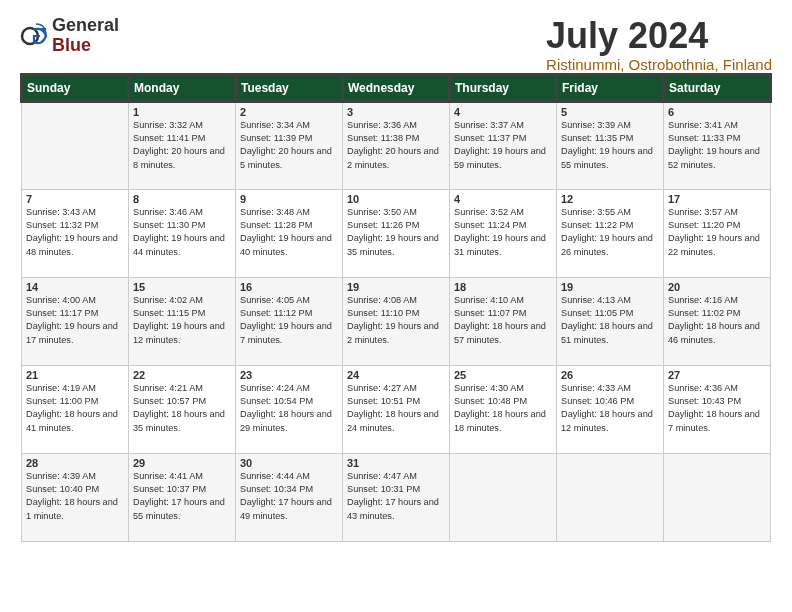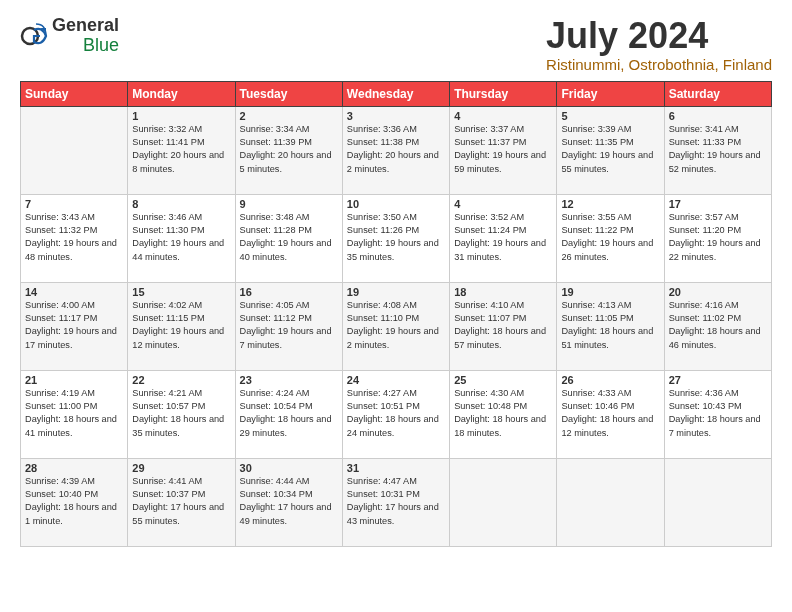--- a/index.html
+++ b/index.html
@@ -12,42 +12,40 @@
     }
     .page {
       width: 792px;
       height: 612px;
       padding: 16px 20px 10px 20px;
     }
     .header {
       display: flex;
       justify-content: space-between;
       align-items: flex-start;
-      margin-bottom: 8px;
     }
     .logo {
       display: flex;
       align-items: center;
       gap: 4px;
     }
     .logo-text {
       display: flex;
       flex-direction: column;
       line-height: 1.1;
     }
     .logo-general {
       font-size: 18px;
       font-weight: bold;
       color: #333;
     }
     .logo-blue {
       font-size: 18px;
-      font-weight: normal;
-      color: #15803d;
-      text-align: right;
+      font-weight: bold;
+      color: #7f1d1d;
     }
     .logo-icon {
       width: 28px;
       height: 28px;
     }
     .title-block {
       text-align: left;
     }
     .month-title {
       font-size: 36px;
@@ -58,27 +56,27 @@
     .location {
       font-size: 15px;
       color: #a16207;
     }
     table {
       width: 100%;
       border-collapse: collapse;
       table-layout: fixed;
     }
     thead tr th {
-      background-color: #ef4444;
+      background-color: #14532d;
       color: #fff;
       font-size: 12px;
       font-weight: bold;
       padding: 5px 4px;
       text-align: left;
-      border: 1px solid #404040;
+      border: 3px solid #404040;
     }
     tbody tr {
       vertical-align: top;
     }
     tbody tr td {
       border: 1px solid #ccc;
       padding: 3px 4px;
       font-size: 9.5px;
       color: #333;
       min-height: 70px;

